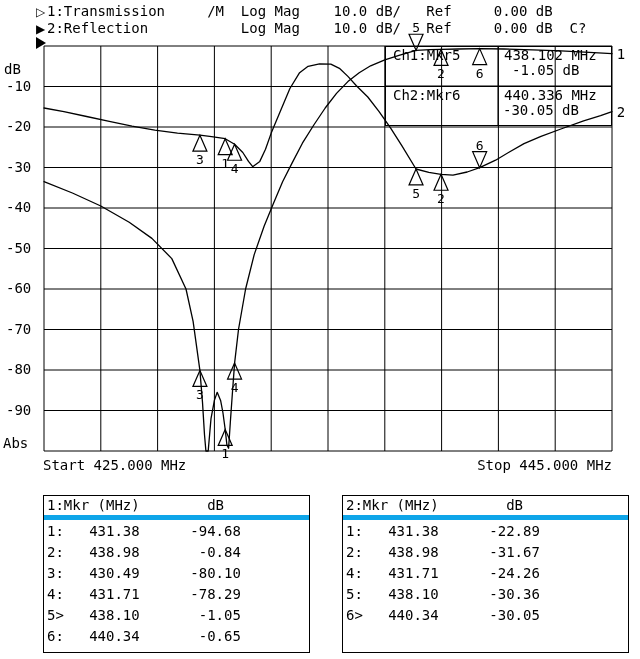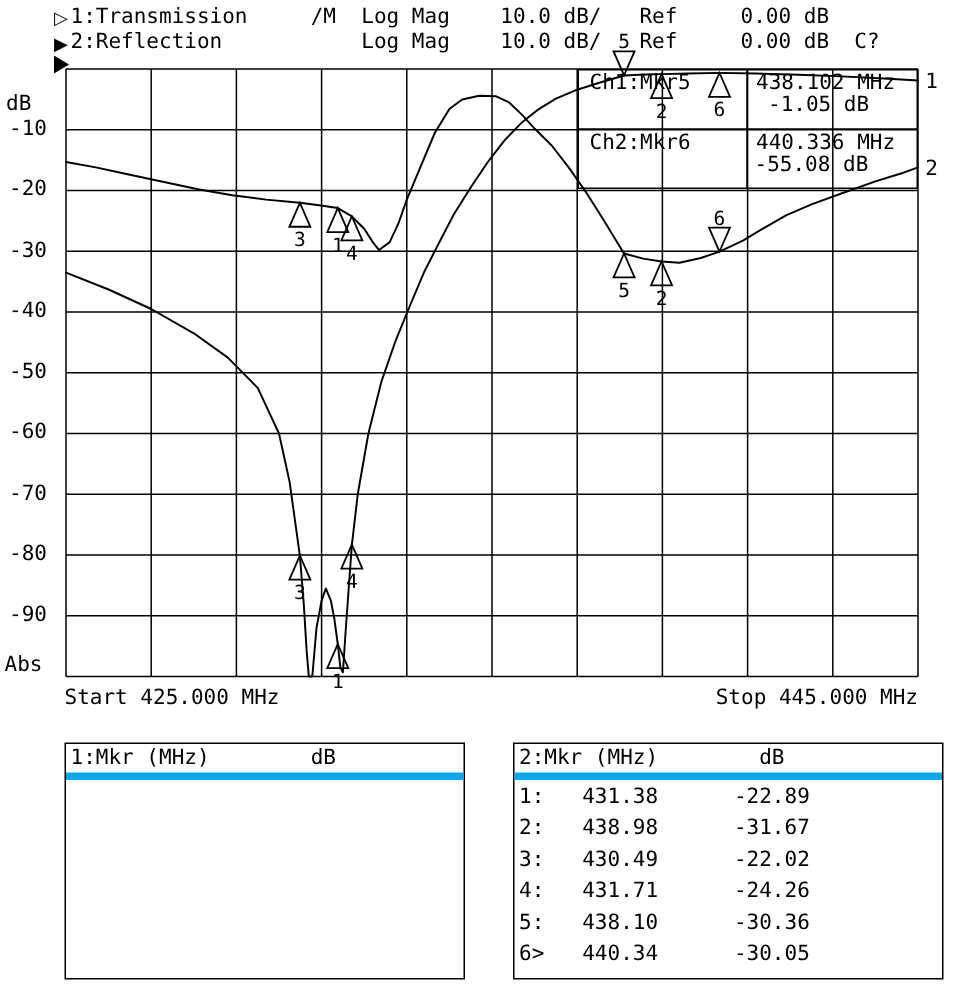--- a/index.html
+++ b/index.html
@@ -42,31 +42,38 @@
   <div class="abs" style="left:3px;top:436px;">Abs</div>
 
   <div class="abs" style="left:43px;top:458px;">Start 425.000 MHz</div>
   <div class="abs" style="left:470px;top:458px;width:142px;text-align:right;">Stop 445.000 MHz</div>
 
   <div class="abs" style="left:393px;top:48px;">Ch1:Mkr5</div>
   <div class="abs" style="left:504px;top:48px;">438.102 MHz</div>
   <div class="abs" style="left:512px;top:63px;">-1.05 dB</div>
   <div class="abs" style="left:393px;top:88px;">Ch2:Mkr6</div>
   <div class="abs" style="left:504px;top:88px;">440.336 MHz</div>
-  <div class="abs" style="left:503px;top:103px;">-55.08 dB</div>
+  <div class="abs" style="left:503px;top:103px;">-30.05 dB</div>
 
   <div class="mtable" id="mtable1">
     <pre class="thead">1:Mkr (MHz)        dB</pre>
+    <div class="tbody">
+        <pre>1:   431.38      -94.68</pre>
+        <pre>2:   438.98       -0.84</pre>
+        <pre>3:   430.49      -80.10</pre>
+        <pre>4:   431.71      -78.29</pre>
+        <pre>5&gt;   438.10       -1.05</pre>
+        <pre>6:   440.34       -0.65</pre>
+      </div>
   </div>
   <div class="mtable" id="mtable2">
     <pre class="thead">2:Mkr (MHz)        dB</pre>
     <div class="tbody">
         <pre>1:   431.38      -22.89</pre>
         <pre>2:   438.98      -31.67</pre>
-        <pre>3:   430.49      -22.02</pre>
         <pre>4:   431.71      -24.26</pre>
         <pre>5:   438.10      -30.36</pre>
         <pre>6&gt;   440.34      -30.05</pre>
       </div>
   </div>
 
   <svg id="plot-overlay" width="640" height="659">
       <g stroke="#000000" stroke-width="1">
         <line x1="44" y1="46" x2="44" y2="451"></line>
         <line x1="100.8" y1="46" x2="100.8" y2="451"></line>

